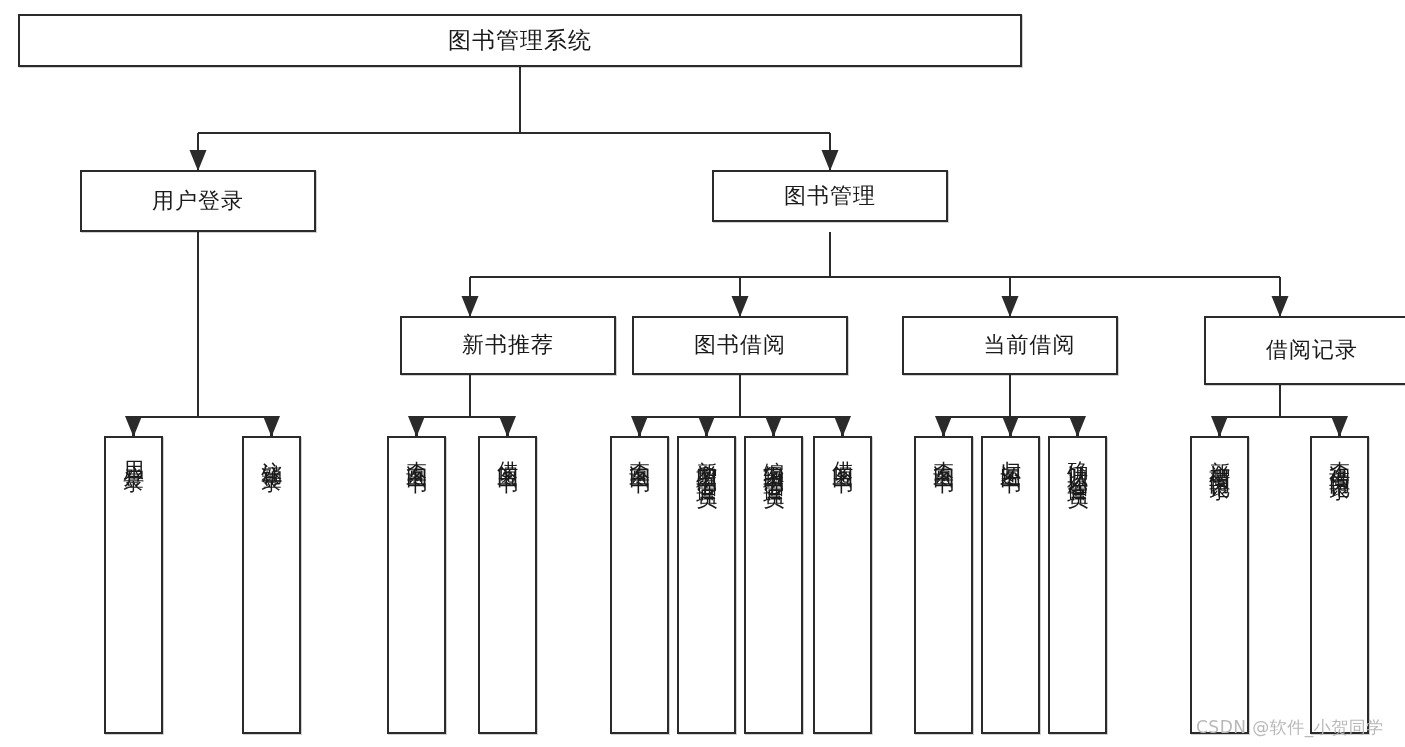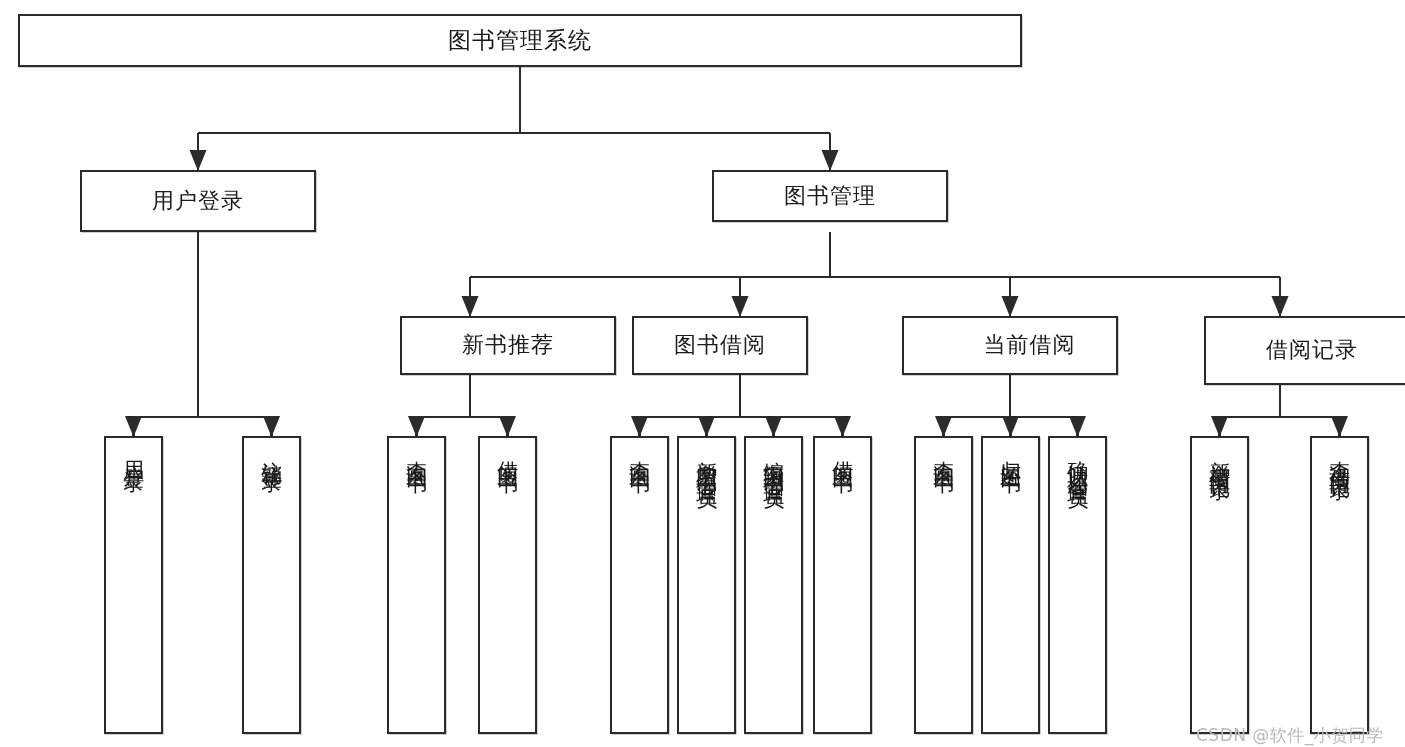--- a/index.html
+++ b/index.html
@@ -44,21 +44,20 @@
     white-space:nowrap;
     display:block;
   }
   .watermark{
     position:absolute;
     color:#b9b9b9;
     font-size:17px;
     letter-spacing:0.5px;
     white-space:nowrap;
     user-select:none;
-    margin-top:8px;
   }
 </style>
 </head>
 <body>
 
 <div id="canvas">
 
   <svg id="wires" viewBox="0 0 1405 747" preserveAspectRatio="none" aria-hidden="true">
       <line x1="520" y1="67" x2="520" y2="133" stroke="#2b2b2b" stroke-width="2.4" shape-rendering="crispEdges"></line>
       <line x1="198" y1="133" x2="830" y2="133" stroke="#2b2b2b" stroke-width="2.4" shape-rendering="crispEdges"></line>
@@ -121,21 +120,21 @@
   <div class="node horiz" id="n-user-login" style="left: 80px; top: 170px; width: 236px; height: 62px;">
     <span class="lbl">用户登录</span>
   </div>
   <div class="node horiz" id="n-book-admin" style="left: 712px; top: 170px; width: 236px; height: 52px;">
     <span class="lbl">图书管理</span>
   </div>
 
   <div class="node horiz" id="n-new-book-recommend" style="left: 362px; top: 316px; width: 216px; height: 59px; margin-left: 38px;">
     <span class="lbl">新书推荐</span>
   </div>
-  <div class="node horiz" id="n-book-borrow" style="left: 632px; top: 316px; width: 176px; height: 59px;">
+  <div class="node horiz" id="n-book-borrow" style="left: 632px; top: 316px; width: 216px; height: 59px;">
     <span class="lbl">图书借阅</span>
   </div>
   <div class="node horiz" id="n-current-borrow" style="left: 902px; top: 316px; width: 216px; height: 59px; padding-left: 39px;">
     <span class="lbl">当前借阅</span>
   </div>
   <div class="node horiz" id="n-borrow-record" style="left: 1204px; top: 316px; width: 216px; height: 69px;">
     <span class="lbl">借阅记录</span>
   </div>
 
   <div class="node leaf" id="n-leaf-user-login" style="left: 104px; top: 436px; width: 59px; height: 298px;">

